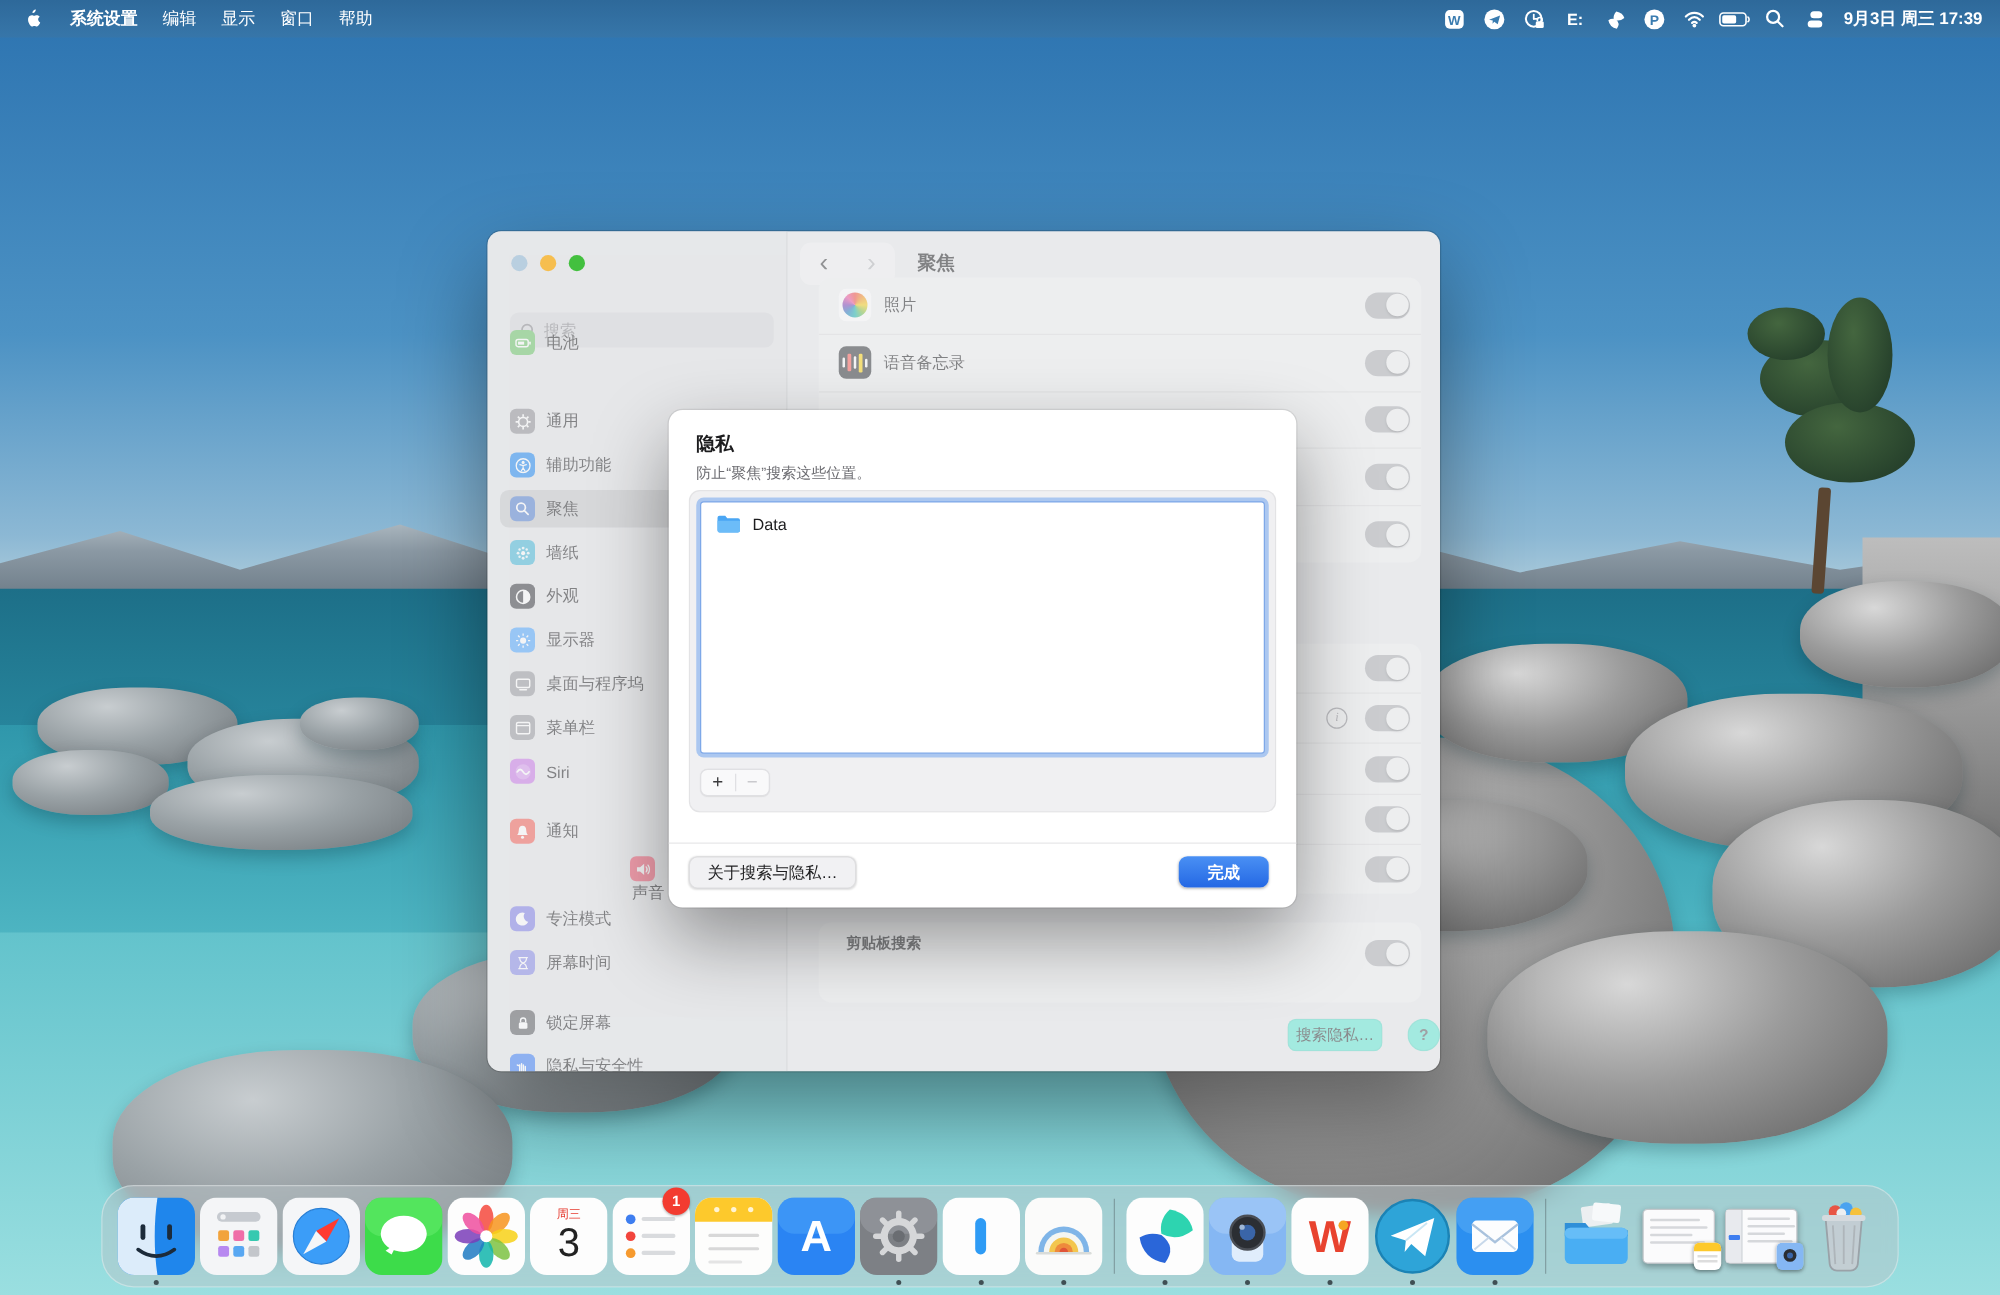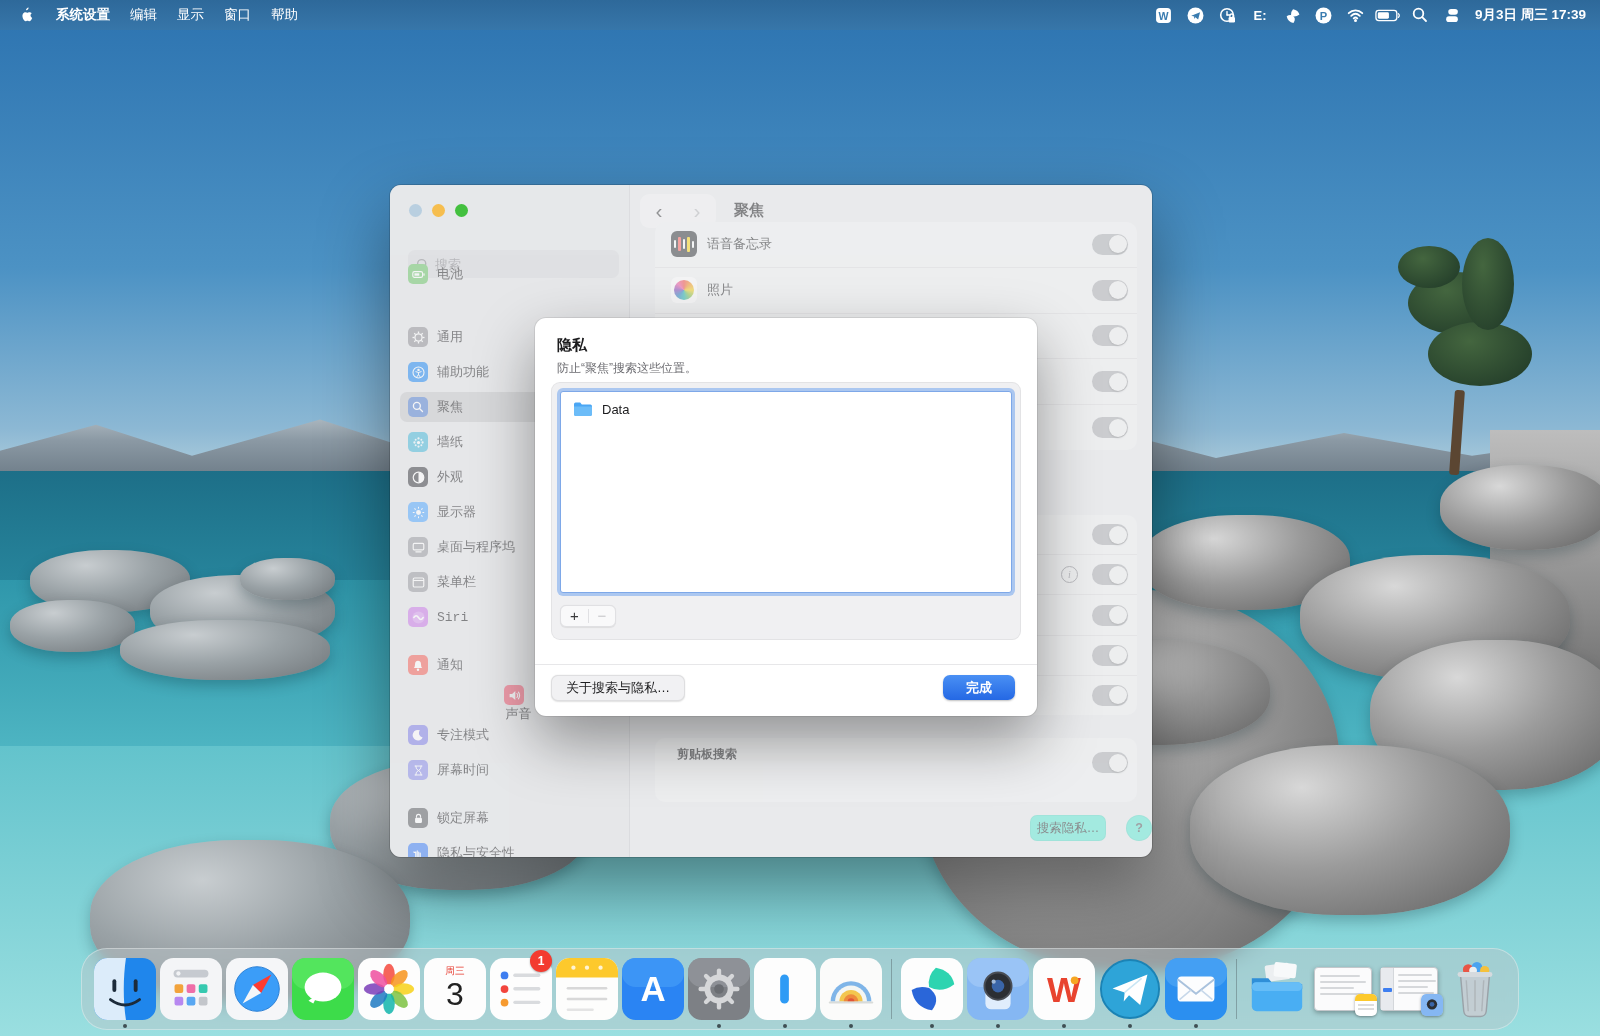--- a/index.html
+++ b/index.html
@@ -73,21 +73,21 @@
   .clip-title { position:absolute; left:22px; top:8px; font-size:12px; font-weight:600; color:#1c1c1e; }
   .clip-desc { position:absolute; left:22px; top:26px; width:420px; font-size:11.5px; line-height:1.4; color:#6b6b70; white-space:pre-line; }
   .clip-toggle { position:absolute; right:9px; top:14px; }
 
   .foot-btn { position:absolute; top:630px; height:26px; border-radius:7px; background:#5eead4; border:1px solid rgba(0,0,0,.06);
               font-size:12.5px; color:#2c2c2e; display:flex; align-items:center; justify-content:center; }
   .sp-btn { left:400px; width:76px; }
   .help-btn { left:496px; width:26px; border-radius:50%; font-weight:bold; color:#58585c; }
 
   
-  .sheet { position:absolute; left:145px; top:133px; width:502px; height:398px; background:#ffffff; border-radius:11px;
+  .sheet { position:absolute; left:145px; top:143px; width:502px; height:398px; background:#ffffff; border-radius:11px;
            box-shadow:0 25px 60px rgba(0,0,0,.38), 0 0 0 1px rgba(0,0,0,.08); z-index:20; }
   .sheet-title { position:absolute; left:22px; top:18px; font-size:15px; font-weight:bold; color:#1c1c1e; }
   .sheet-sub { position:absolute; left:22px; top:42px; font-size:12px; color:#6d6d72; }
   .sheet-panel { position:absolute; left:16px; top:64px; right:16px; height:258px; background:#f0f0f2; border-radius:9px; border:1px solid rgba(0,0,0,.05); }
   .loc-list { position:absolute; left:8px; top:8px; right:8px; height:202px; background:#fff; border-radius:3px;
               border:1px solid #7ea8e8; box-shadow:0 0 0 3px #abc7f0; }
   .loc-row { display:flex; align-items:center; gap:9px; padding:9px 0 0 12px; }
   .loc-label { font-size:13px; color:#1c1c1e; }
   .seg { position:absolute; left:8px; top:222px; width:56px; height:22px; background:#f9f9fa; border:1px solid #e0e0e3; border-radius:6px;
          display:flex; align-items:center; box-shadow:0 .5px 1px rgba(0,0,0,.08); }
@@ -354,21 +354,21 @@
             </div>
             <div class="sb-item" style="top: 382px;">
               <span class="sb-ic" style="background:#95969b">
                 <svg width="13" height="13" viewBox="0 0 16 16">
                   <rect x="1.5" y="2.5" width="13" height="11" rx="1.5" fill="none" stroke="#fff" stroke-width="1.4"></rect>
                   <line x1="1.5" y1="5.5" x2="14.5" y2="5.5" stroke="#fff" stroke-width="1.4"></line>
                 </svg>
               </span>
               <span class="sb-label">菜单栏</span>
             </div>
-            <div class="sb-item" style="top: 417px; font-family: Liberation Mono, monospace;">
+            <div class="sb-item" style="top: 417px;">
               <span class="sb-ic" style="background:#c873e8">
                 <svg width="15" height="15" viewBox="0 0 16 16">
                   <circle cx="8" cy="8" r="6.5" fill="#fff" opacity=".25"></circle>
                   <path d="M3 8 q2.5 -4 5 0 t5 0" fill="none" stroke="#fff" stroke-width="1.6" stroke-linecap="round"></path>
                 </svg>
               </span>
               <span class="sb-label">Siri</span>
             </div>
             <div class="sb-item" style="top: 465px;">
               <span class="sb-ic" style="background:#f35b51">
@@ -425,36 +425,36 @@
       </div>
 
       <div class="main">
         <div class="nav-pill">
           <div class="nav-btn nav-back">‹</div>
           <div class="nav-btn nav-fwd">›</div>
         </div>
         <div class="page-title">聚焦</div>
 
         <div class="grp" id="grp0" style="top:37px;height:228px;">
+            <div class="grp-row">
+              <div class="row-ic" style="background:#fff;display:flex;align-items:center;justify-content:center;">
+                <i style="width:20px;height:20px;border-radius:50%;background:conic-gradient(#f5493d,#f7941d,#f7d117,#7dc242,#12b5ac,#1f7ac2,#7a3db8,#ef4f9f,#f5493d);display:block"></i>
+              </div>
+              <span class="row-label">照片</span>
+              <div class="toggle"></div>
+            </div>
             <div class="grp-row">
               <div class="row-ic" style="background:#2e3034;display:flex;align-items:center;justify-content:center;gap:2px;">
                 <i style="width:2.5px;height:8px;background:#fff;border-radius:1px"></i>
                 <i style="width:2.5px;height:14px;background:#ff5b52;border-radius:1px"></i>
                 <i style="width:2.5px;height:10px;background:#fff;border-radius:1px"></i>
                 <i style="width:2.5px;height:15px;background:#ffd60a;border-radius:1px"></i>
                 <i style="width:2.5px;height:7px;background:#fff;border-radius:1px"></i>
               </div>
               <span class="row-label">语音备忘录</span>
-              <div class="toggle"></div>
-            </div>
-            <div class="grp-row">
-              <div class="row-ic" style="background:#fff;display:flex;align-items:center;justify-content:center;">
-                <i style="width:20px;height:20px;border-radius:50%;background:conic-gradient(#f5493d,#f7941d,#f7d117,#7dc242,#12b5ac,#1f7ac2,#7a3db8,#ef4f9f,#f5493d);display:block"></i>
-              </div>
-              <span class="row-label">照片</span>
               <div class="toggle"></div>
             </div>
             <div class="grp-row">
               <span class="row-label"></span>
               <div class="toggle"></div>
             </div>
             <div class="grp-row">
               <span class="row-label"></span>
               <div class="toggle"></div>
             </div>

